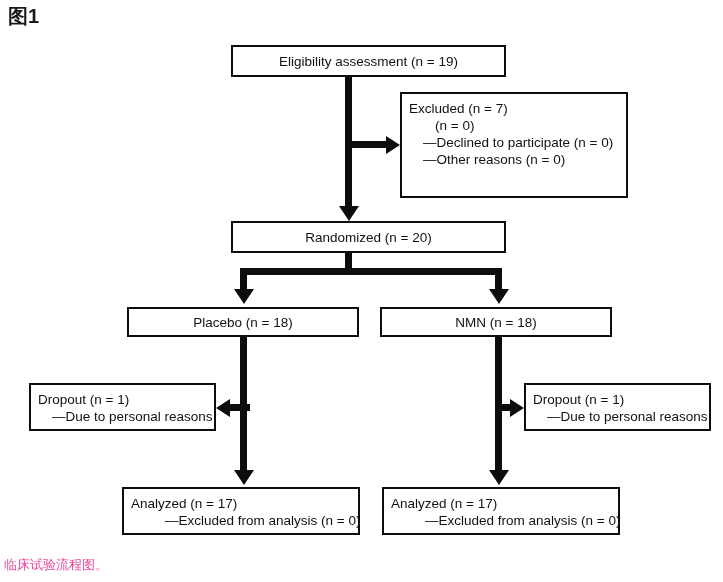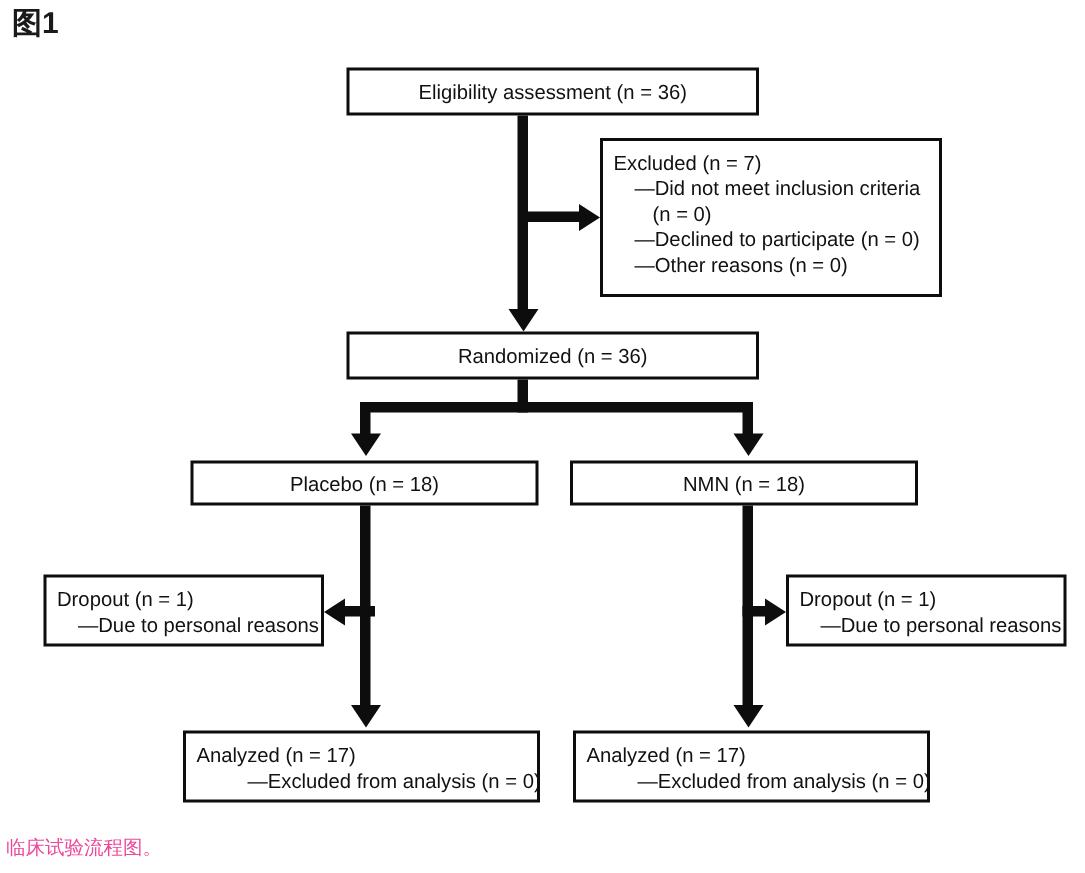--- a/index.html
+++ b/index.html
@@ -113,39 +113,38 @@
   }
 </style>
 </head>
 <body>
 
 <div id="figure-title">图1</div>
 
 <div id="flow-canvas">
 
   <div class="node center" id="node-eligibility">
-    <span class="line">Eligibility assessment (n = 36)</span>
+    <span class="line">Eligibility assessment (n = 19)</span>
   </div>
 
   <div class="conn vline" style="left:345px; top:77px; height:131px;"></div>
   <div class="arrow arrow-down" style="left:338.5px; top:206px;"></div>
 
   <div class="conn hline" style="left:348px; top:141px; width:38px;"></div>
   <div class="arrow arrow-right" style="left:386px; top:135.5px;"></div>
 
   <div class="node" id="node-excluded">
     <span class="line">Excluded (n = 7)</span>
-    <span class="line indent1">—Did not meet inclusion criteria</span>
     <span class="line indent2">(n = 0)</span>
     <span class="line indent1">—Declined to participate (n = 0)</span>
     <span class="line indent1">—Other reasons (n = 0)</span>
   </div>
 
   <div class="node center" id="node-randomized">
-    <span class="line">Randomized (n = 36)</span>
+    <span class="line">Randomized (n = 20)</span>
   </div>
 
   <div class="conn vline" style="left:345px; top:253px; height:22px;"></div>
   <div class="conn hline" style="left:240px; top:268px; width:262px;"></div>
   <div class="conn vline" style="left:240px; top:268px; height:22px;"></div>
   <div class="conn vline" style="left:495px; top:268px; height:22px;"></div>
   <div class="arrow arrow-down" style="left:233.5px; top:289px;"></div>
   <div class="arrow arrow-down" style="left:488.5px; top:289px;"></div>
 
   <div class="node center" id="node-placebo">

